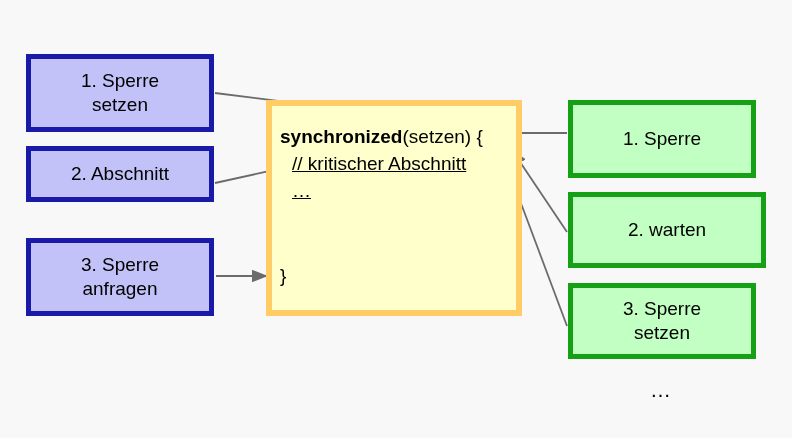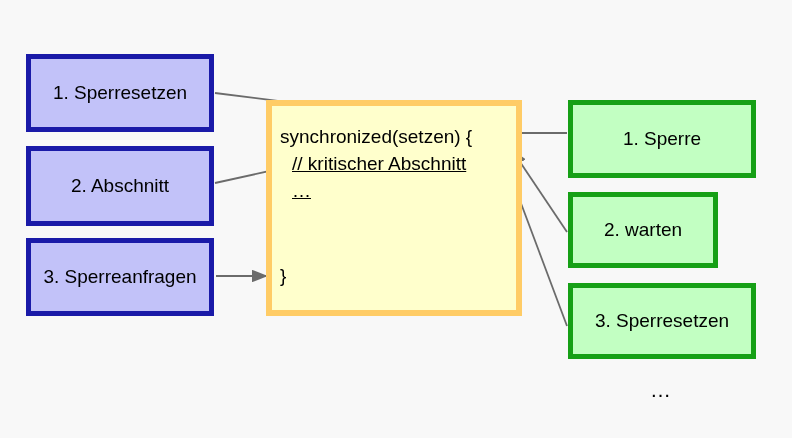--- a/index.html
+++ b/index.html
@@ -23,21 +23,21 @@
     left: 0;
     top: 0;
     width: 792px;
     height: 438px;
     pointer-events: none;
   }
   .node {
     position: absolute;
     box-sizing: border-box;
     display: flex;
-    flex-direction: row;
+    flex-direction: column;
     align-items: center;
     justify-content: center;
     text-align: center;
     color: #000000;
   }
   .node .line {
     display: block;
     line-height: 1.28;
     white-space: nowrap;
   }
@@ -58,21 +58,21 @@
     border: 6px solid #ffcc66;
     padding: 18px 0 0 8px;
     font-size: 19px;
     color: #000000;
     line-height: 1.42;
   }
   .code-line {
     white-space: nowrap;
   }
   .code-kw {
-    font-weight: normal;
+    font-weight: bold;
   }
   .code-indent {
     padding-left: 12px;
     text-decoration: underline;
   }
   .code-tail {
     margin-top: 58px;
   }
   .ellipsis-text {
     position: absolute;
@@ -104,21 +104,21 @@
     <line x1="567" y1="232" x2="512" y2="150" stroke="#6b6b6b" stroke-width="1.8" marker-end="url(#head)"></line>
 
     <line x1="567" y1="326" x2="510" y2="174" stroke="#6b6b6b" stroke-width="1.8" marker-end="url(#head)"></line>
   </svg>
 
   <div class="node step-blue" style="left:26px; top:54px; width:188px; height:78px;">
     <span class="line">1. Sperre</span>
     <span class="line">setzen</span>
   </div>
 
-  <div class="node step-blue" style="left:26px; top:146px; width:188px; height:80px;">
+  <div class="node step-blue" style="left:26px; top:146px; width:188px; height:56px;">
     <span class="line">2. Abschnitt</span>
   </div>
 
   <div class="node step-blue" style="left:26px; top:238px; width:188px; height:78px;">
     <span class="line">3. Sperre</span>
     <span class="line">anfragen</span>
   </div>
 
   <div class="code-block" style="left:266px; top:100px; width:256px; height:216px;">
     <div class="code-line">
@@ -126,21 +126,21 @@
     </div>
     <div class="code-line code-indent">// kritischer Abschnitt</div>
     <div class="code-line code-indent">…</div>
     <div class="code-line code-tail">}</div>
   </div>
 
   <div class="node step-green" style="left:568px; top:100px; width:188px; height:78px;">
     <span class="line">1. Sperre</span>
   </div>
 
-  <div class="node step-green" style="left:568px; top:192px; width:150px; height:76px;">
+  <div class="node step-green" style="left:568px; top:192px; width:198px; height:76px;">
     <span class="line">2. warten</span>
   </div>
 
   <div class="node step-green" style="left:568px; top:283px; width:188px; height:76px;">
     <span class="line">3. Sperre</span>
     <span class="line">setzen</span>
   </div>
 
   <div class="ellipsis-text" style="left:650px; top:378px;">…</div>
 

